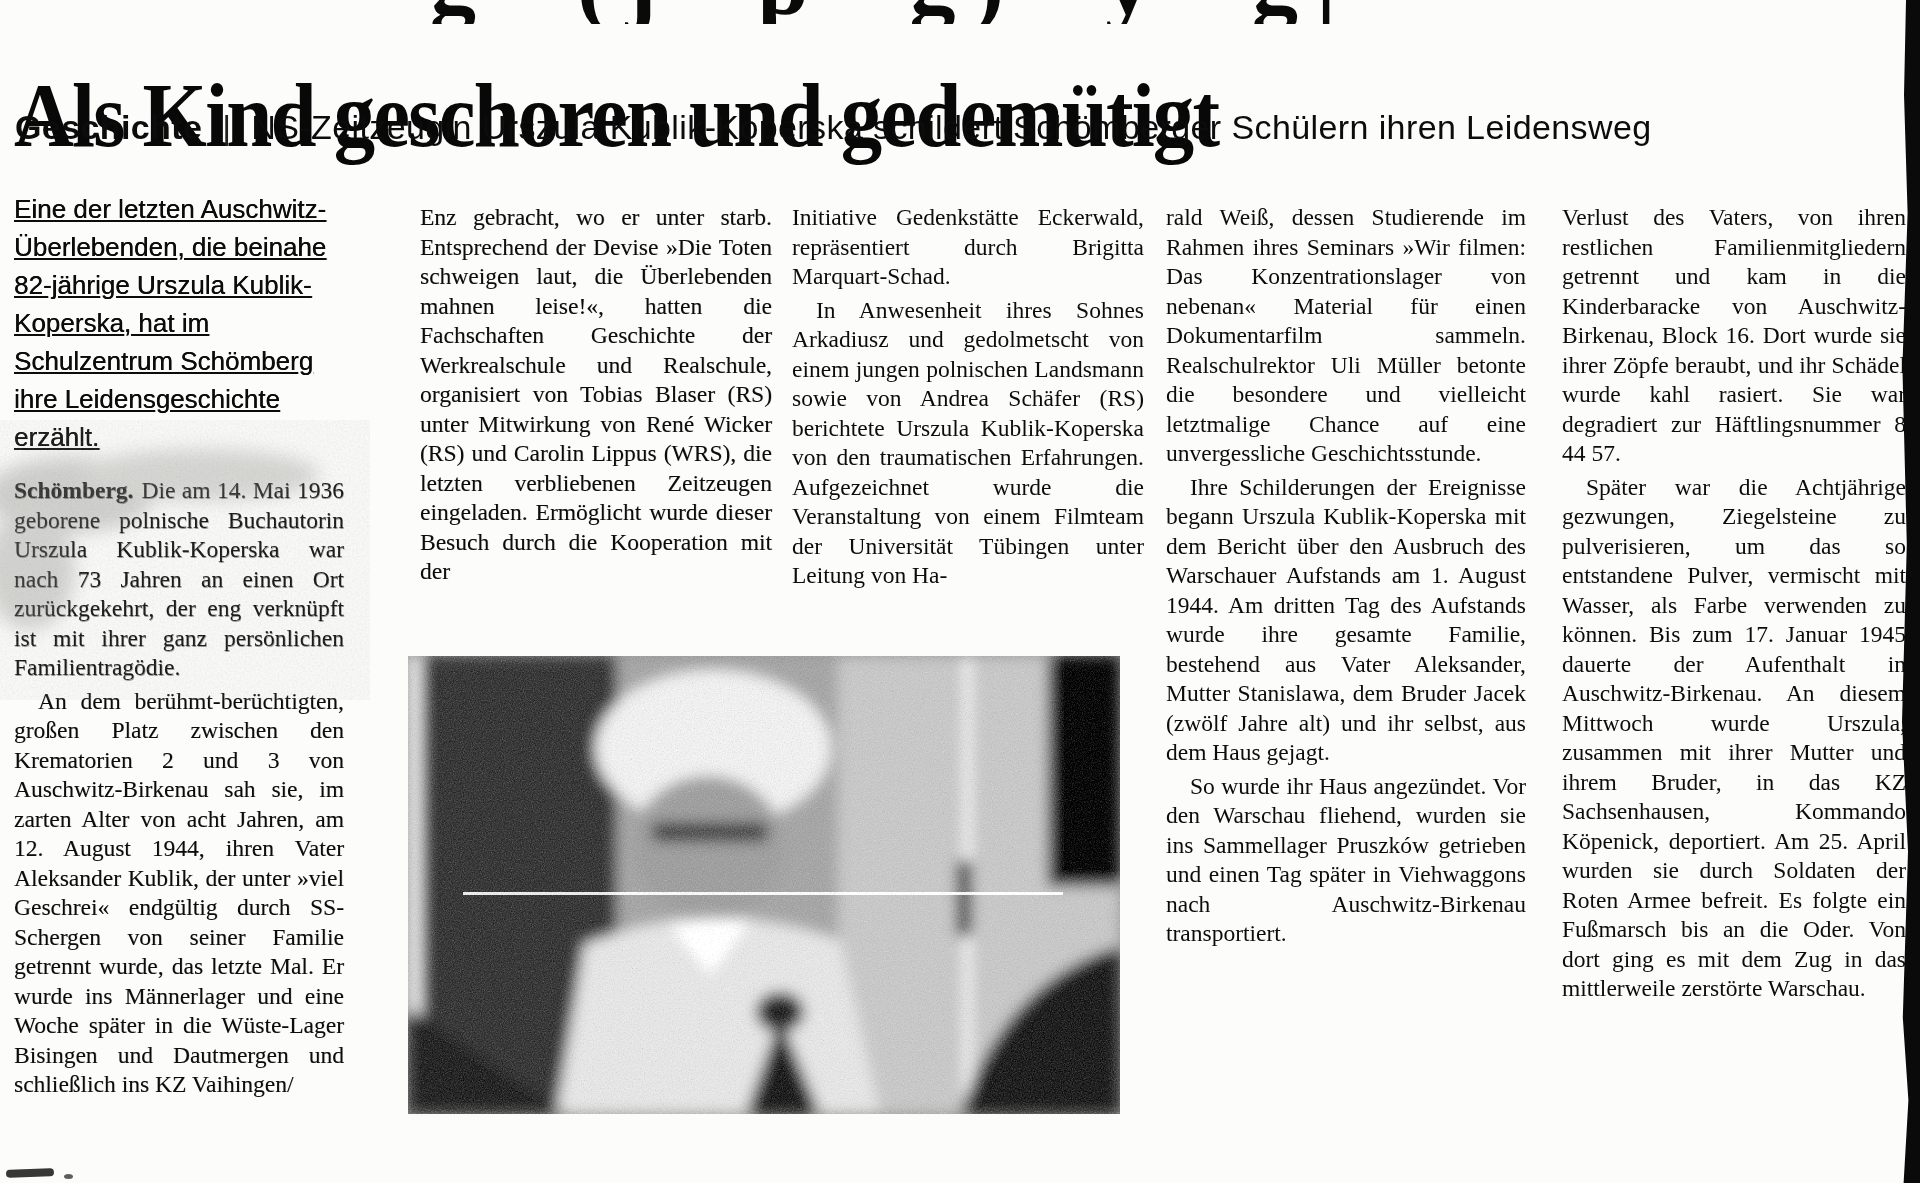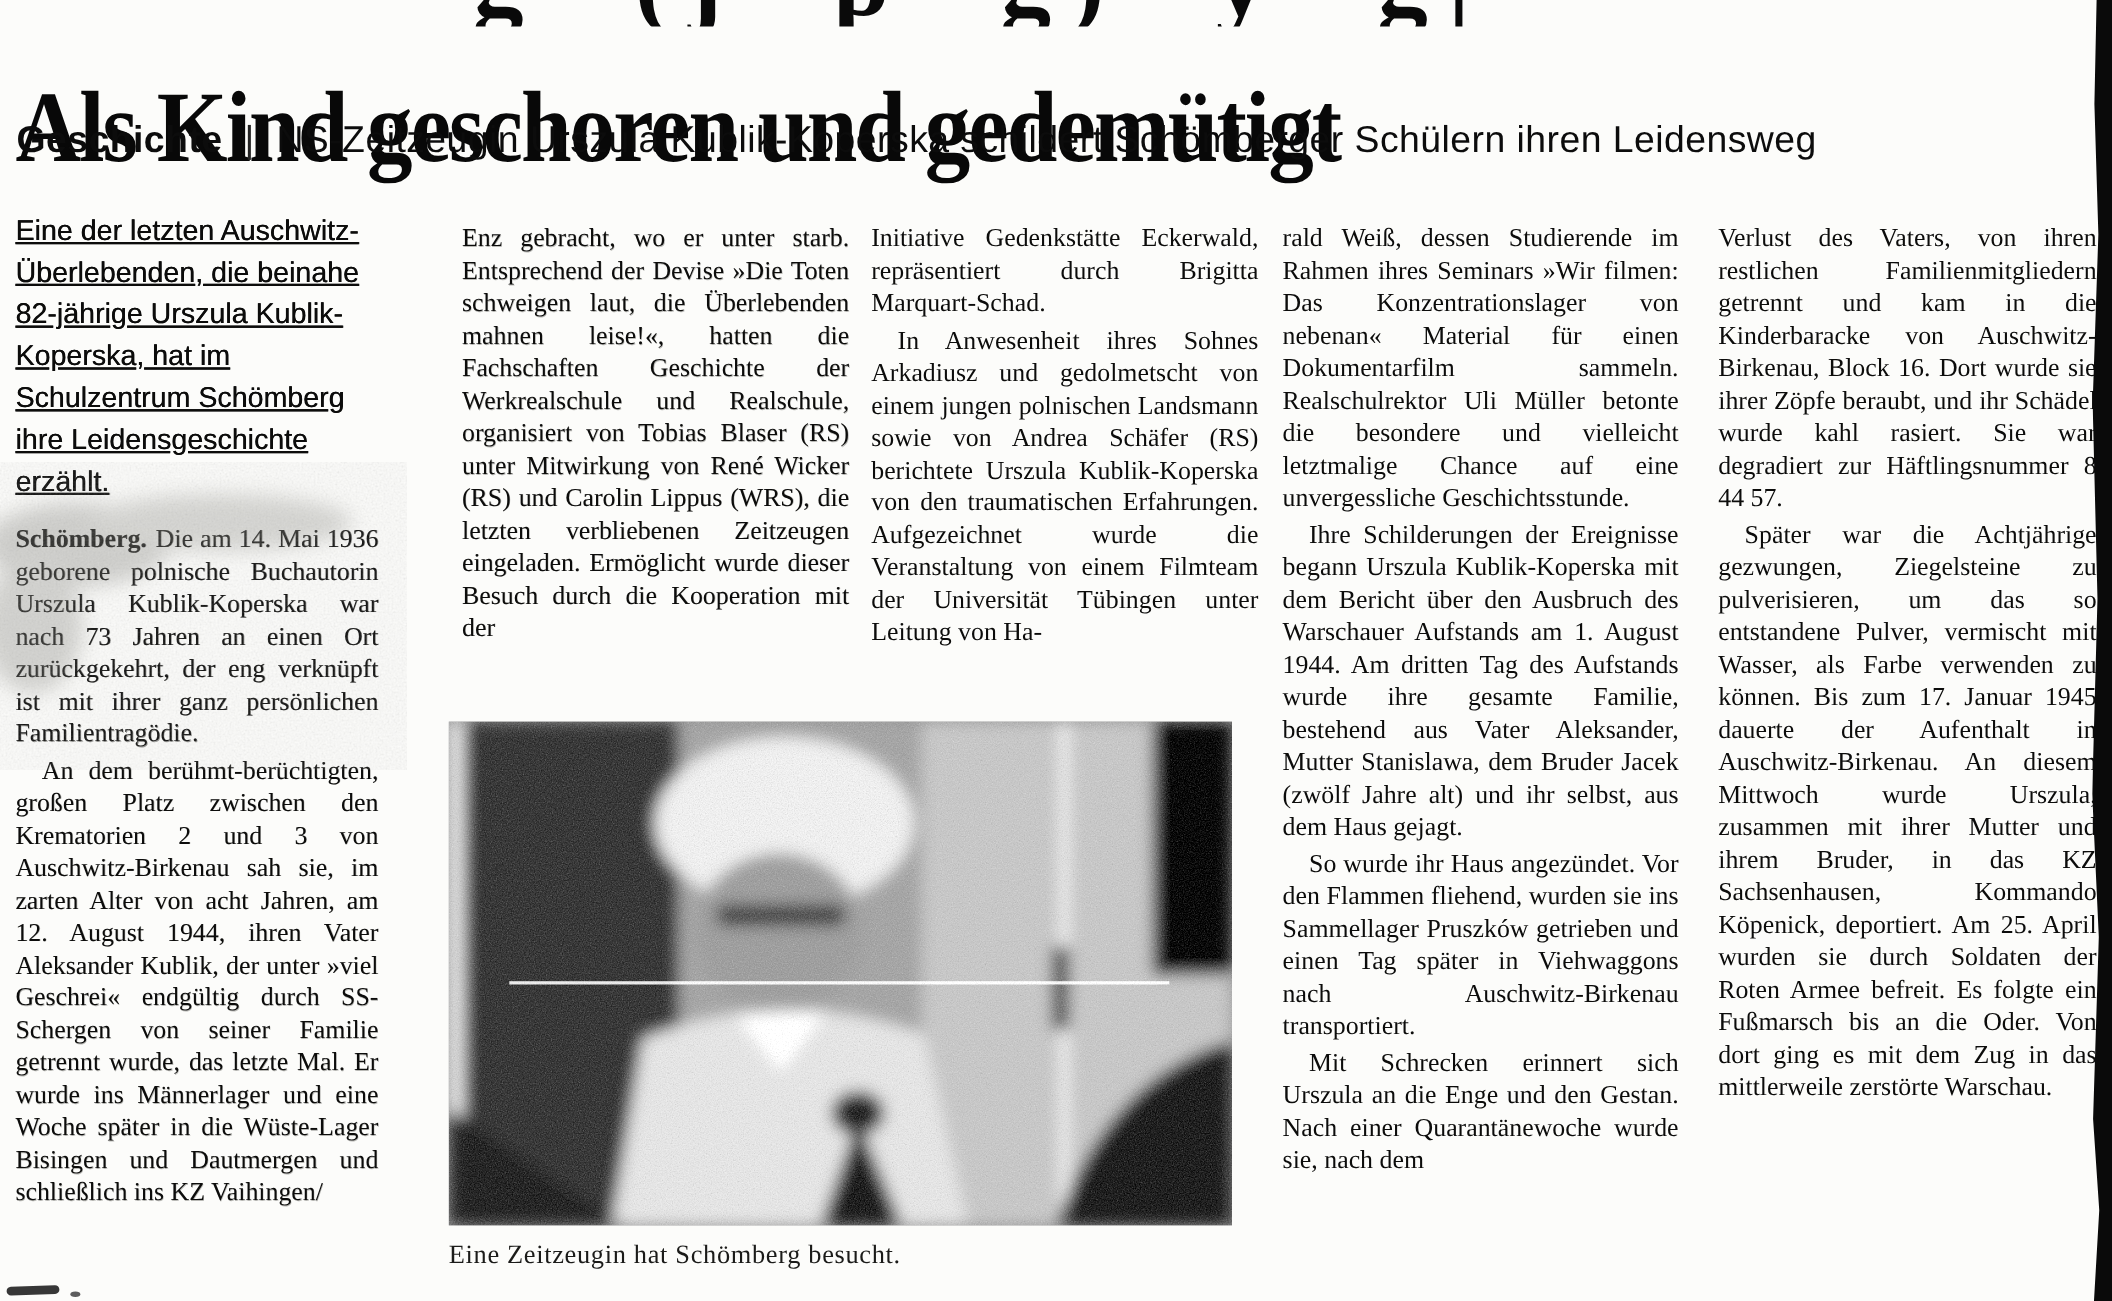--- a/index.html
+++ b/index.html
@@ -144,22 +144,21 @@
 </section>
 
 <section class="col col3">
   <p>Initiative Gedenkstätte Eckerwald, repräsentiert durch Brigitta Marquart-Schad.</p>
   <p class="indent">In Anwesenheit ihres Sohnes Arkadiusz und gedolmetscht von einem jungen polnischen Landsmann sowie von Andrea Schäfer (RS) berichtete Urszula Kublik-Koperska von den traumatischen Erfahrungen. Aufgezeichnet wurde die Veranstaltung von einem Filmteam der Universität Tübingen unter Leitung von Ha-</p>
 </section>
 
 <section class="col col4">
   <p>rald Weiß, dessen Studierende im Rahmen ihres Seminars »Wir filmen: Das Konzentrationslager von nebenan« Material für einen Dokumentarfilm sammeln. Realschulrektor Uli Müller betonte die besondere und vielleicht letztmalige Chance auf eine unvergessliche Geschichtsstunde.</p>
   <p class="indent">Ihre Schilderungen der Ereignisse begann Urszula Kublik-Koperska mit dem Bericht über den Ausbruch des Warschauer Aufstands am 1. August 1944. Am dritten Tag des Aufstands wurde ihre gesamte Familie, bestehend aus Vater Aleksander, Mutter Stanislawa, dem Bruder Jacek (zwölf Jahre alt) und ihr selbst, aus dem Haus gejagt.</p>
-  <p class="indent">So wurde ihr Haus angezündet. Vor den Flammen fliehend, wurden sie ins Sammellager Pruszków getrieben und einen Tag später in Viehwaggons nach Auschwitz-Birkenau transportiert.</p>
-  <p class="indent">Mit Schrecken erinnert sich Urszula an die Enge und den Gestan. Nach einer Quarantänewoche wurde sie, nach dem</p>
+  <p class="indent">So wurde ihr Haus angezündet. Vor den Warschau fliehend, wurden sie ins Sammellager Pruszków getrieben und einen Tag später in Viehwaggons nach Auschwitz-Birkenau transportiert.</p>
 </section>
 
 <section class="col col5">
   <p>Verlust des Vaters, von ihren restlichen Familienmitgliedern getrennt und kam in die Kinderbaracke von Auschwitz-Birkenau, Block 16. Dort wurde sie ihrer Zöpfe beraubt, und ihr Schädel wurde kahl rasiert. Sie war degradiert zur Häftlingsnummer 8 44 57.</p>
   <p class="indent">Später war die Achtjährige gezwungen, Ziegelsteine zu pulverisieren, um das so entstandene Pulver, vermischt mit Wasser, als Farbe verwenden zu können. Bis zum 17. Januar 1945 dauerte der Aufenthalt in Auschwitz-Birkenau. An diesem Mittwoch wurde Urszula, zusammen mit ihrer Mutter und ihrem Bruder, in das KZ Sachsenhausen, Kommando Köpenick, deportiert. Am 25. April wurden sie durch Soldaten der Roten Armee befreit. Es folgte ein Fußmarsch bis an die Oder. Von dort ging es mit dem Zug in das mittlerweile zerstörte Warschau.</p>
 </section>
 
 <figure class="photo-fig">
   <div class="photo-frame">
     <svg width="712" height="458" viewBox="0 0 712 458" xmlns="http://www.w3.org/2000/svg">
@@ -196,18 +195,17 @@
 
         <path d="M338 458 L372 362 L412 458 Z" fill="#121210"></path>
         <ellipse cx="372" cy="356" rx="24" ry="20" fill="#1a1a18"></ellipse>
       </g>
 
       <rect x="55" y="236" width="600" height="3" fill="#f4f4f0" opacity=".85"></rect>
 
       <rect x="0" y="0" width="712" height="458" filter="url(#ph-grain)" opacity=".5"></rect>
     </svg>
   </div>
-  <figcaption>Eine Zeitzeugin hat Schömberg besucht.</figcaption>
 </figure>
 
 <div class="scan-bar"></div>
 <div class="bottom-speck"></div>
 <div class="bottom-speck2"></div>
 
 </body></html>

